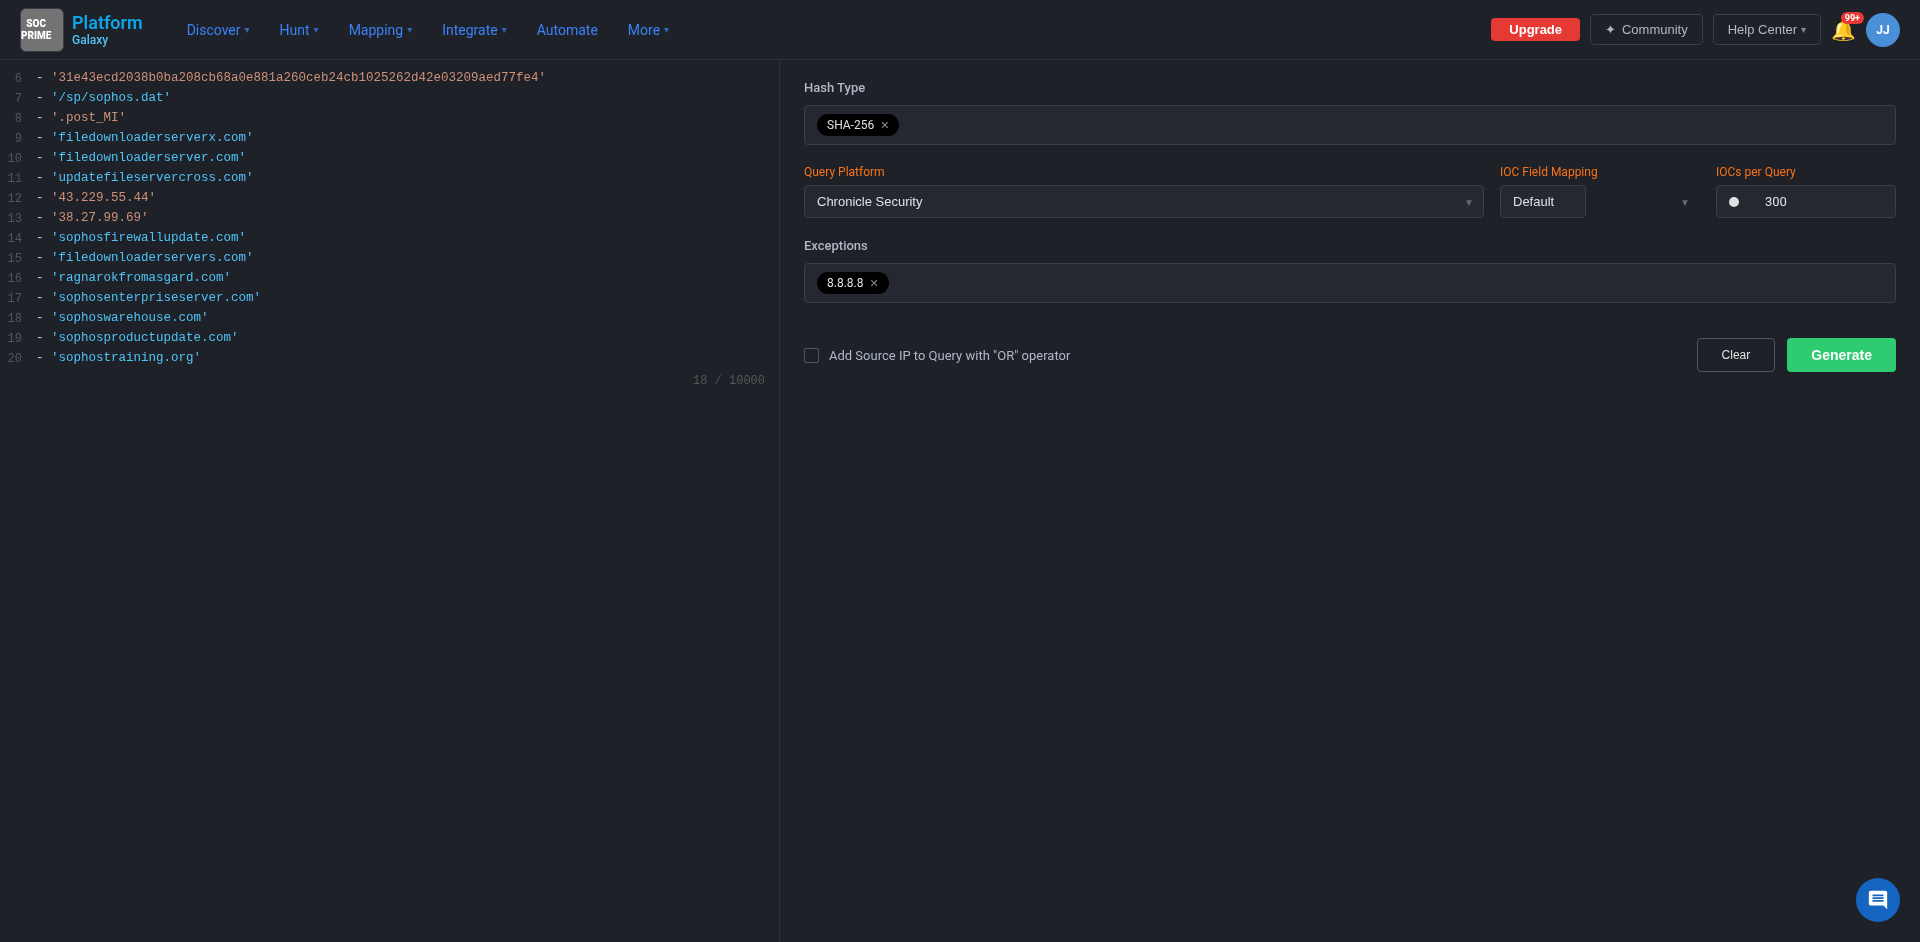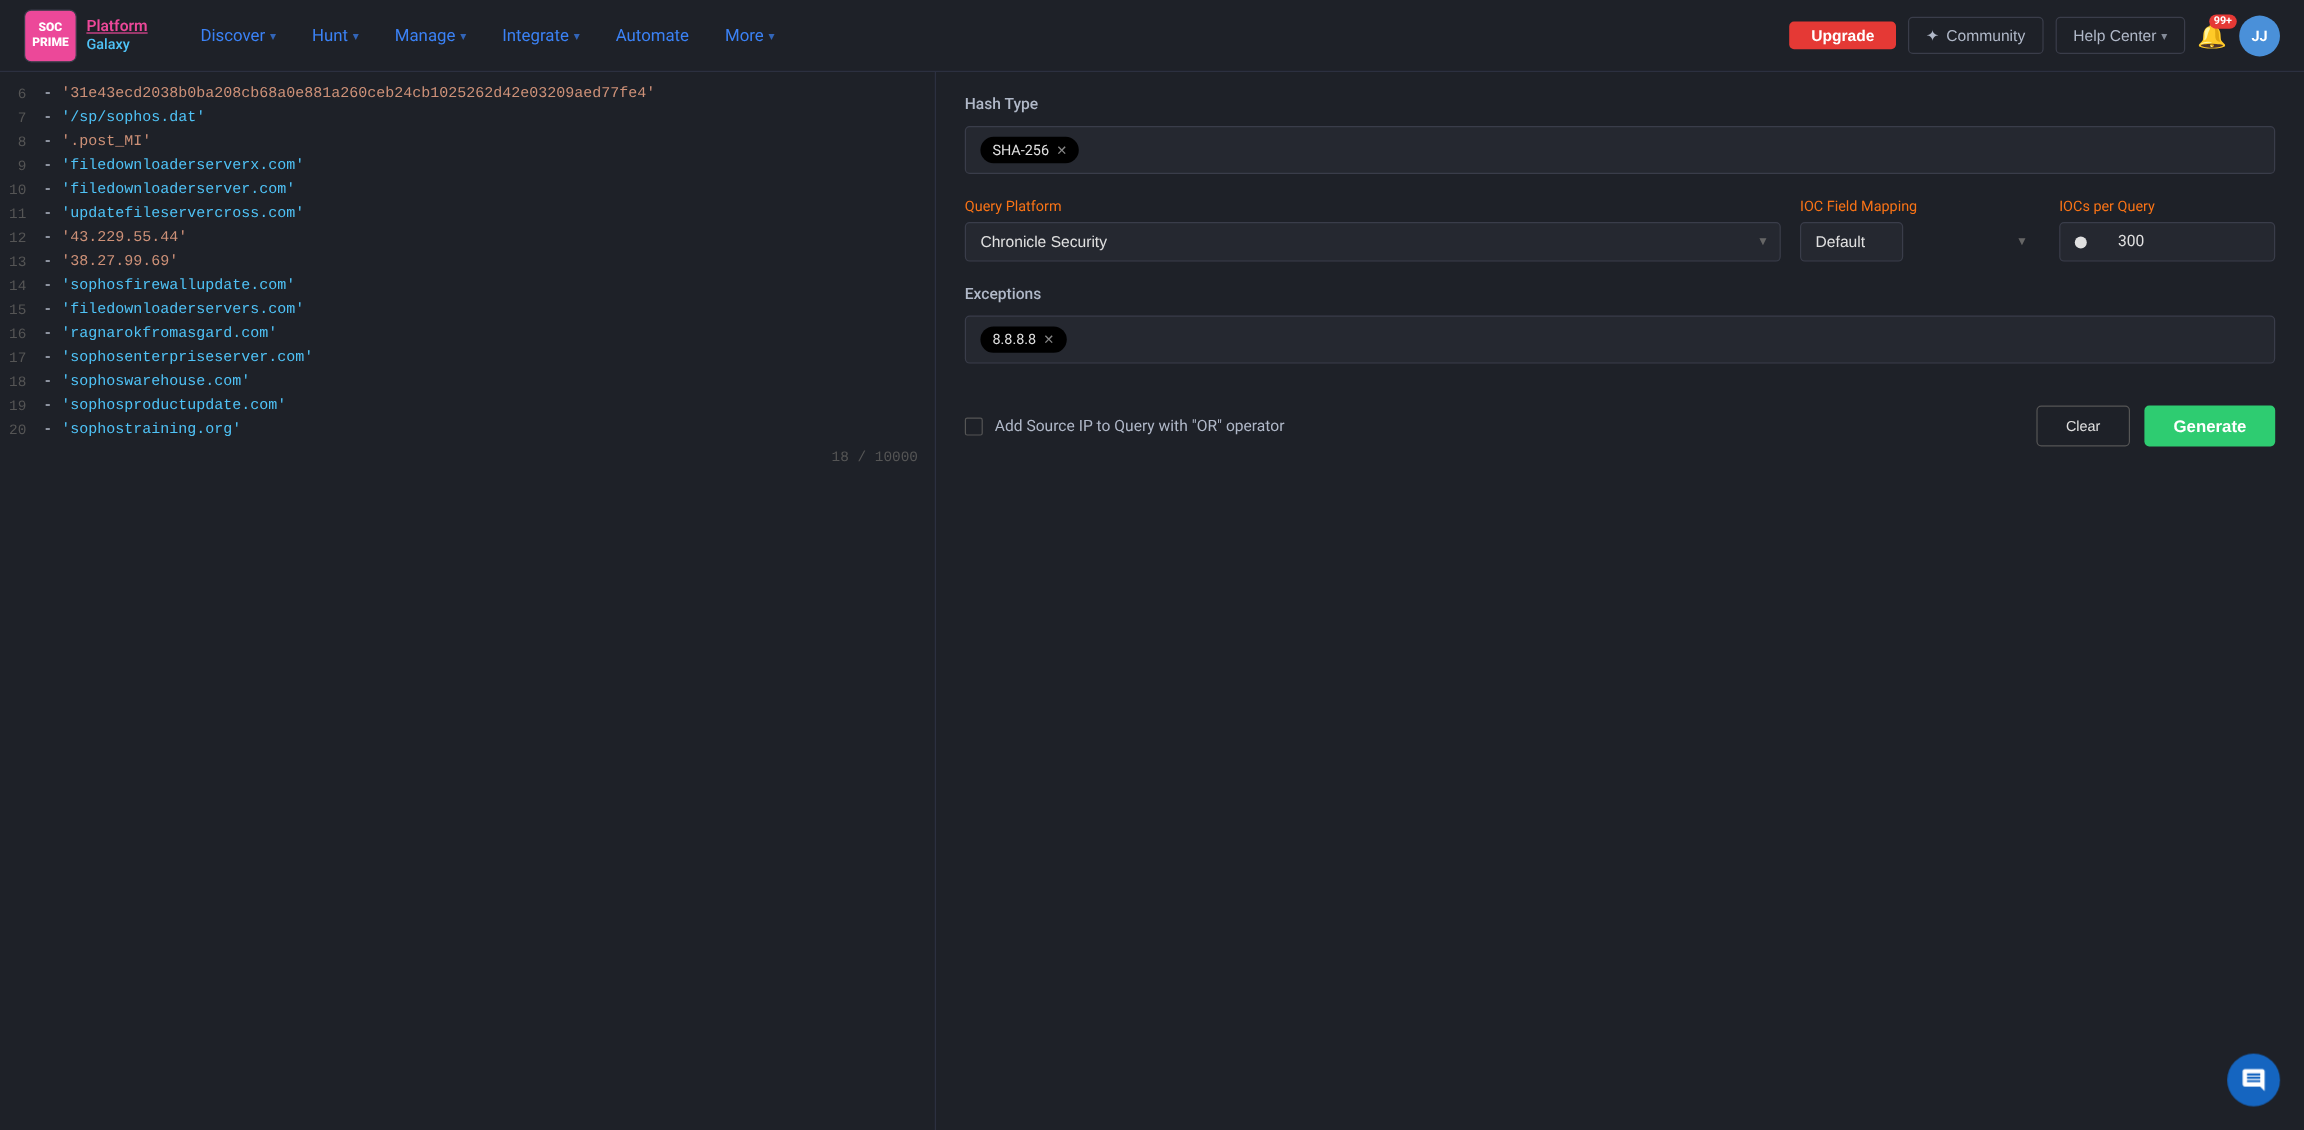--- a/index.html
+++ b/index.html
@@ -24,36 +24,34 @@
       z-index: 100;
     }
     .logo-area {
       display: flex;
       align-items: center;
       margin-right: 30px;
     }
     .logo-box {
       width: 44px;
       height: 44px;
-      background: #ec4899;
+      background: #737373;
       border: 1px solid #3a3d4a;
       border-radius: 6px;
       display: flex;
       align-items: center;
-      justify-content: center;
       font-weight: 900;
       font-size: 13px;
       color: #fff;
       margin-right: 8px;
     }
     .logo-text-main {
-      font-size: 13px;
+      font-size: 18px;
       font-weight: 600;
-      color: #ec4899;
-      text-decoration: underline;
+      color: #0ea5e9;
     }
     .logo-text-sub {
       font-size: 12px;
       color: #4fc3f7;
       font-weight: 500;
     }
     .nav-links {
       display: flex;
       align-items: center;
       gap: 2px;
@@ -368,21 +366,21 @@
   <div class="nav-links">
     <div class="nav-item">
       <span>Discover</span>
       <span class="nav-chevron">▾</span>
     </div>
     <div class="nav-item">
       <span>Hunt</span>
       <span class="nav-chevron">▾</span>
     </div>
     <div class="nav-item">
-      <span>Manage</span>
+      <span>Mapping</span>
       <span class="nav-chevron">▾</span>
     </div>
     <div class="nav-item">
       <span>Integrate</span>
       <span class="nav-chevron">▾</span>
     </div>
     <div class="nav-item">
       <span>Automate</span>
     </div>
     <div class="nav-item">

